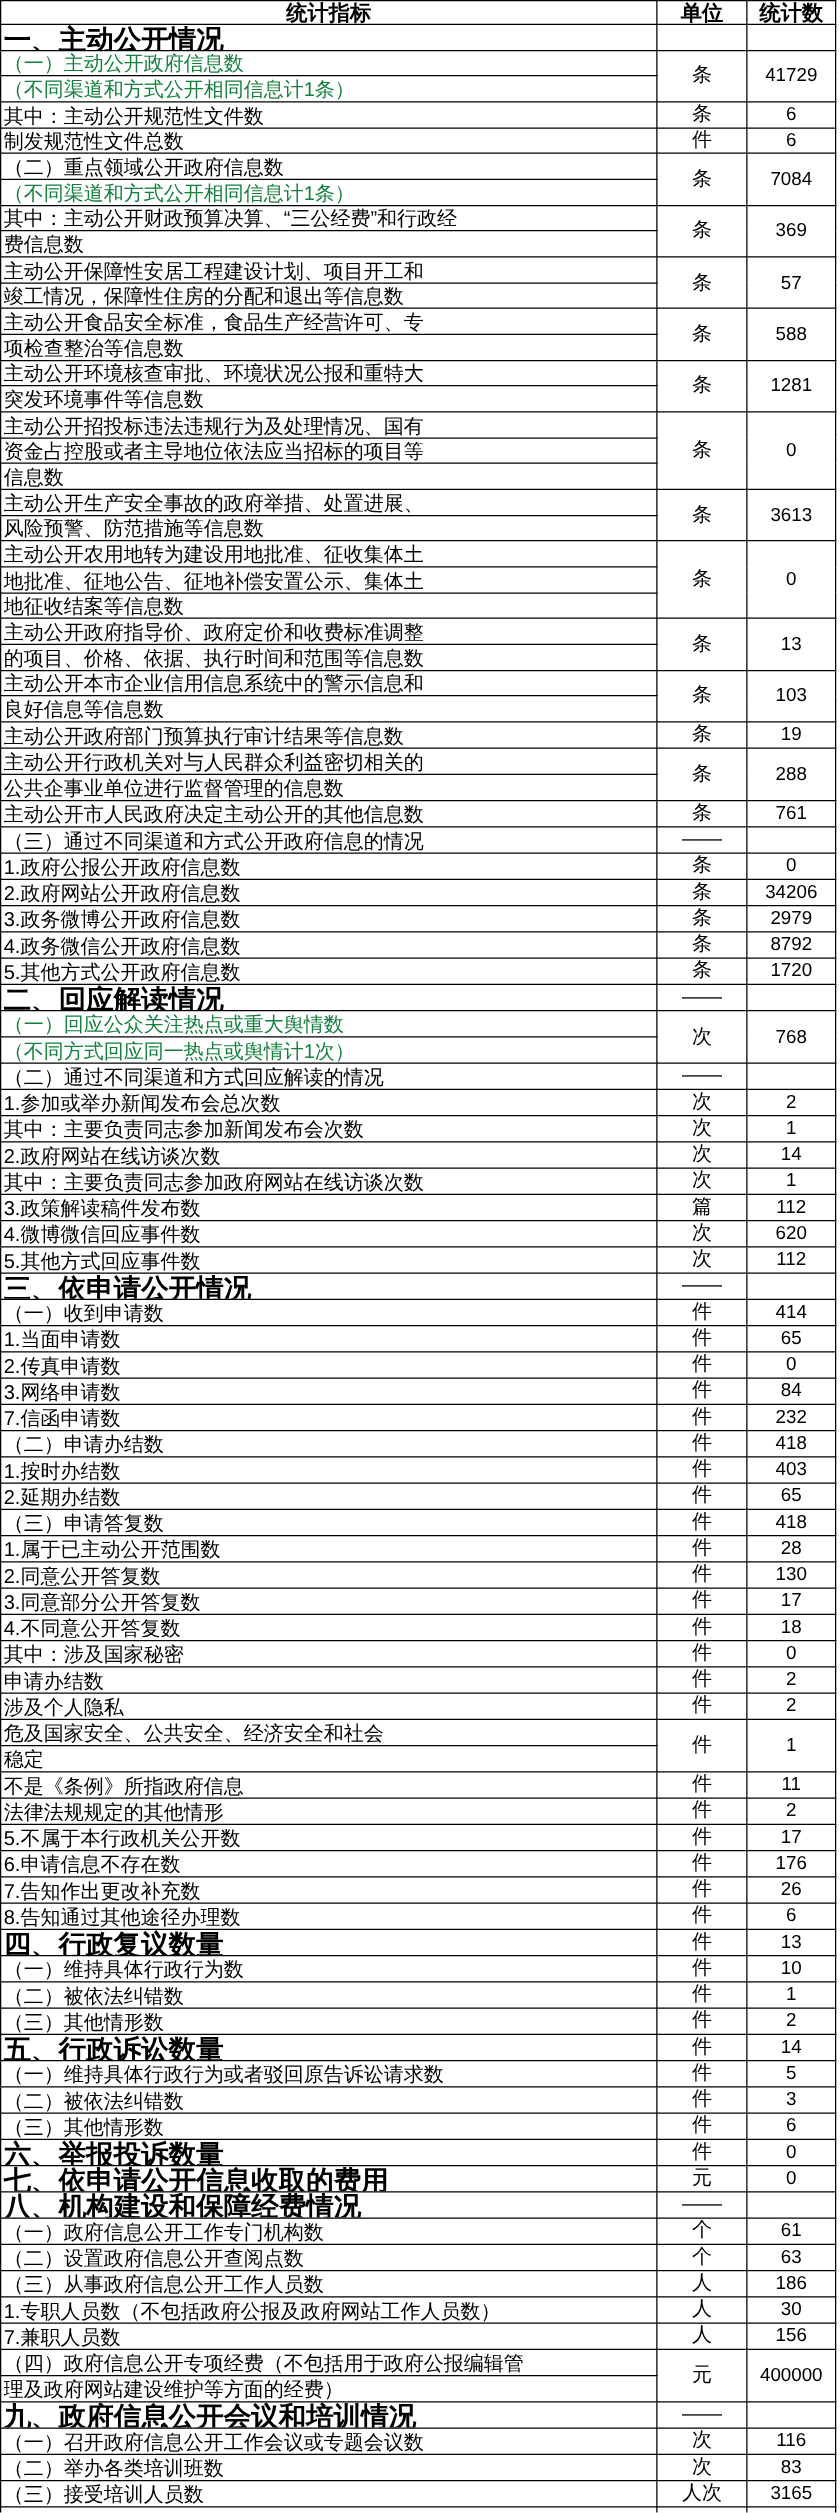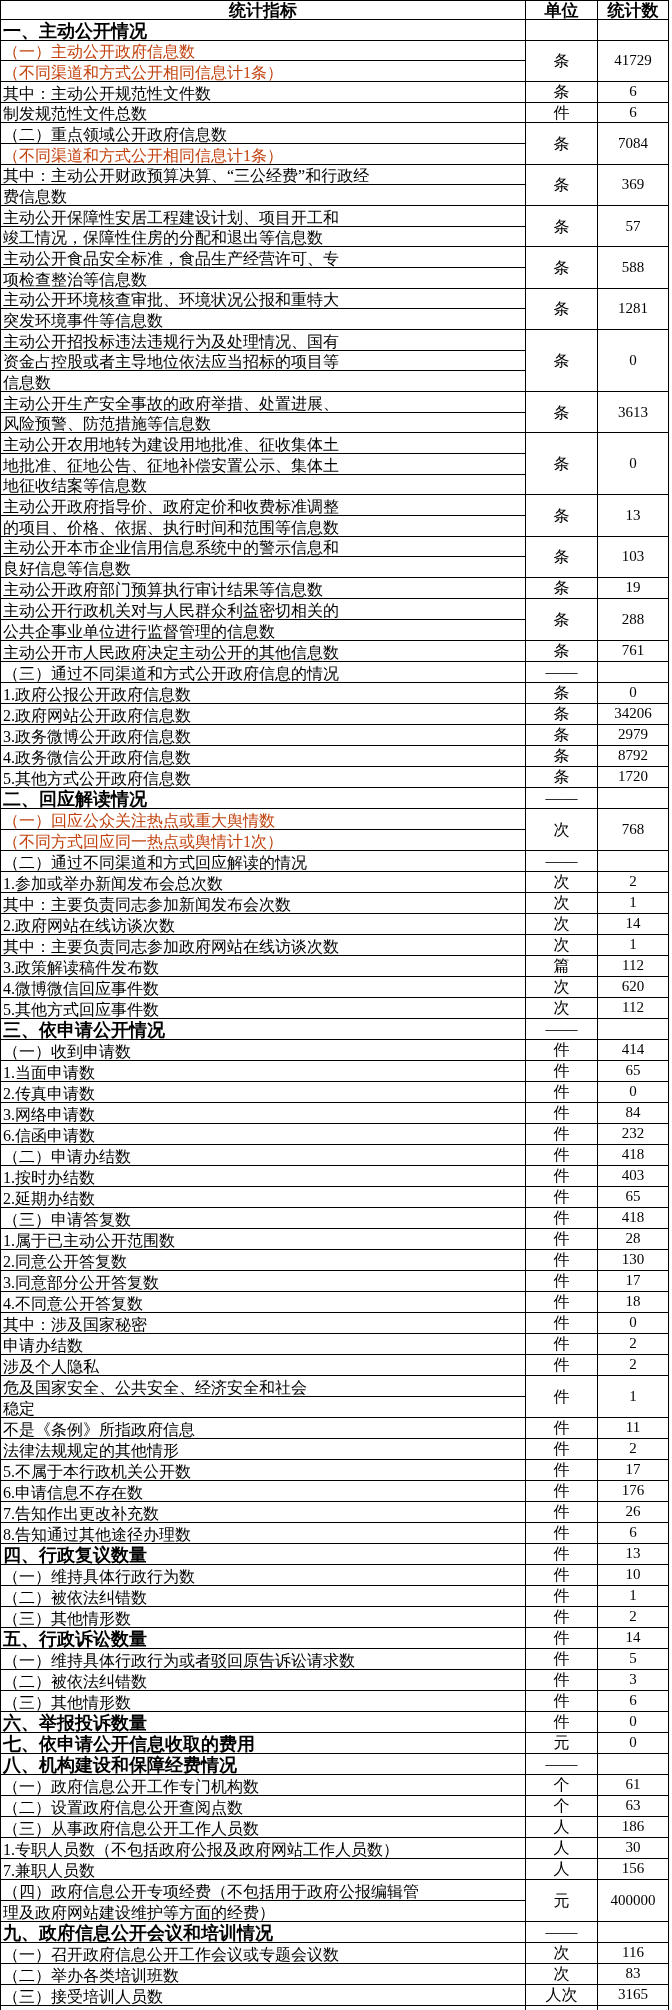--- a/index.html
+++ b/index.html
@@ -1,36 +1,36 @@
 <!DOCTYPE html>
 <html><head>
   <meta charset="utf-8">
   <style>
     html, body { margin: 0; padding: 0; background: #ffffff; }
     body { width: 672px; height: 2010px; overflow: hidden; position: relative; }
     .wrap { position: absolute; left: 0; top: 0; width: 672px; height: 2010px; }
     table.stats {
       position: absolute; left: 0; top: 0;
       border-collapse: collapse; table-layout: fixed; width: 669px;
-      font-family: Liberation Serif, serif; color: #000;
+      font-family: Liberation Sans, sans-serif; color: #000;
     }
     col.c1 { width: 525px; } col.c2 { width: 72px; } col.c3 { width: 71px; }
     tr { height: 21px; }
     tr.a { height: 20.68px; }
     tr.h { height: 19px; }
     td {
       border: 1px solid #000; padding: 0; overflow: hidden; white-space: nowrap;
       font-size: 16px; line-height: 17px;
     }
     td.t { padding-left: 2px; vertical-align: bottom; text-align: left; }
     td.u { text-align: center; vertical-align: middle; }
     td.n { text-align: center; vertical-align: middle; font-size: 15px; }
     td.hd { text-align: center; vertical-align: bottom; font-weight: bold; font-size: 17px; padding: 0; }
-    td.sec { font-weight: bold; font-size: 18px; }
-    td.muted { color: #c2410c; }
+    td.sec { font-weight: bold; font-size: 22px; }
+    td.muted { color: #15803d; }
     .cont { position: absolute; top: 2005px; width: 1px; height: 5px; background: #000; }
   </style>
 </head>
 <body>
 
 <div class="wrap">
 <table class="stats">
 <colgroup>
         <col class="c1">
         <col class="c2">
@@ -292,21 +292,21 @@
           <td class="t">2.传真申请数</td>
           <td class="u">件</td>
           <td class="n">0</td>
         </tr>
 <tr>
           <td class="t">3.网络申请数</td>
           <td class="u">件</td>
           <td class="n">84</td>
         </tr>
 <tr>
-          <td class="t">6.信函申请数</td>
+          <td class="t">7.信函申请数</td>
           <td class="u">件</td>
           <td class="n">232</td>
         </tr>
 <tr>
           <td class="t">（二）申请办结数</td>
           <td class="u">件</td>
           <td class="n">418</td>
         </tr>
 <tr>
           <td class="t">1.按时办结数</td>

